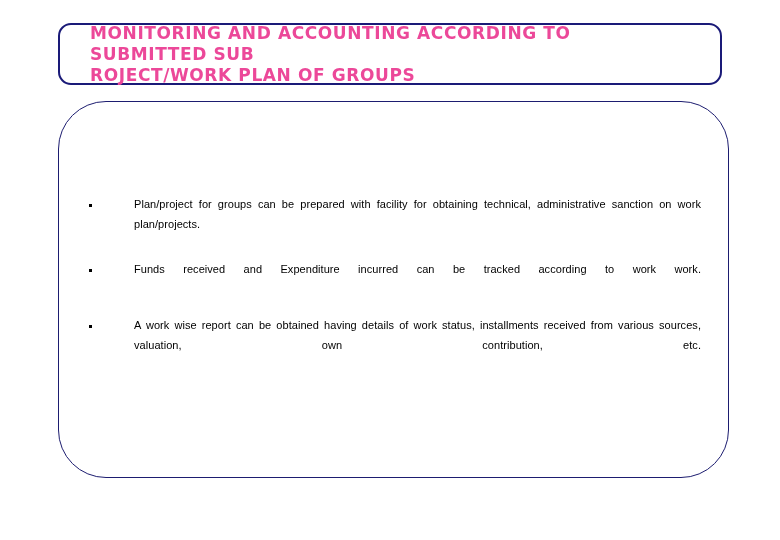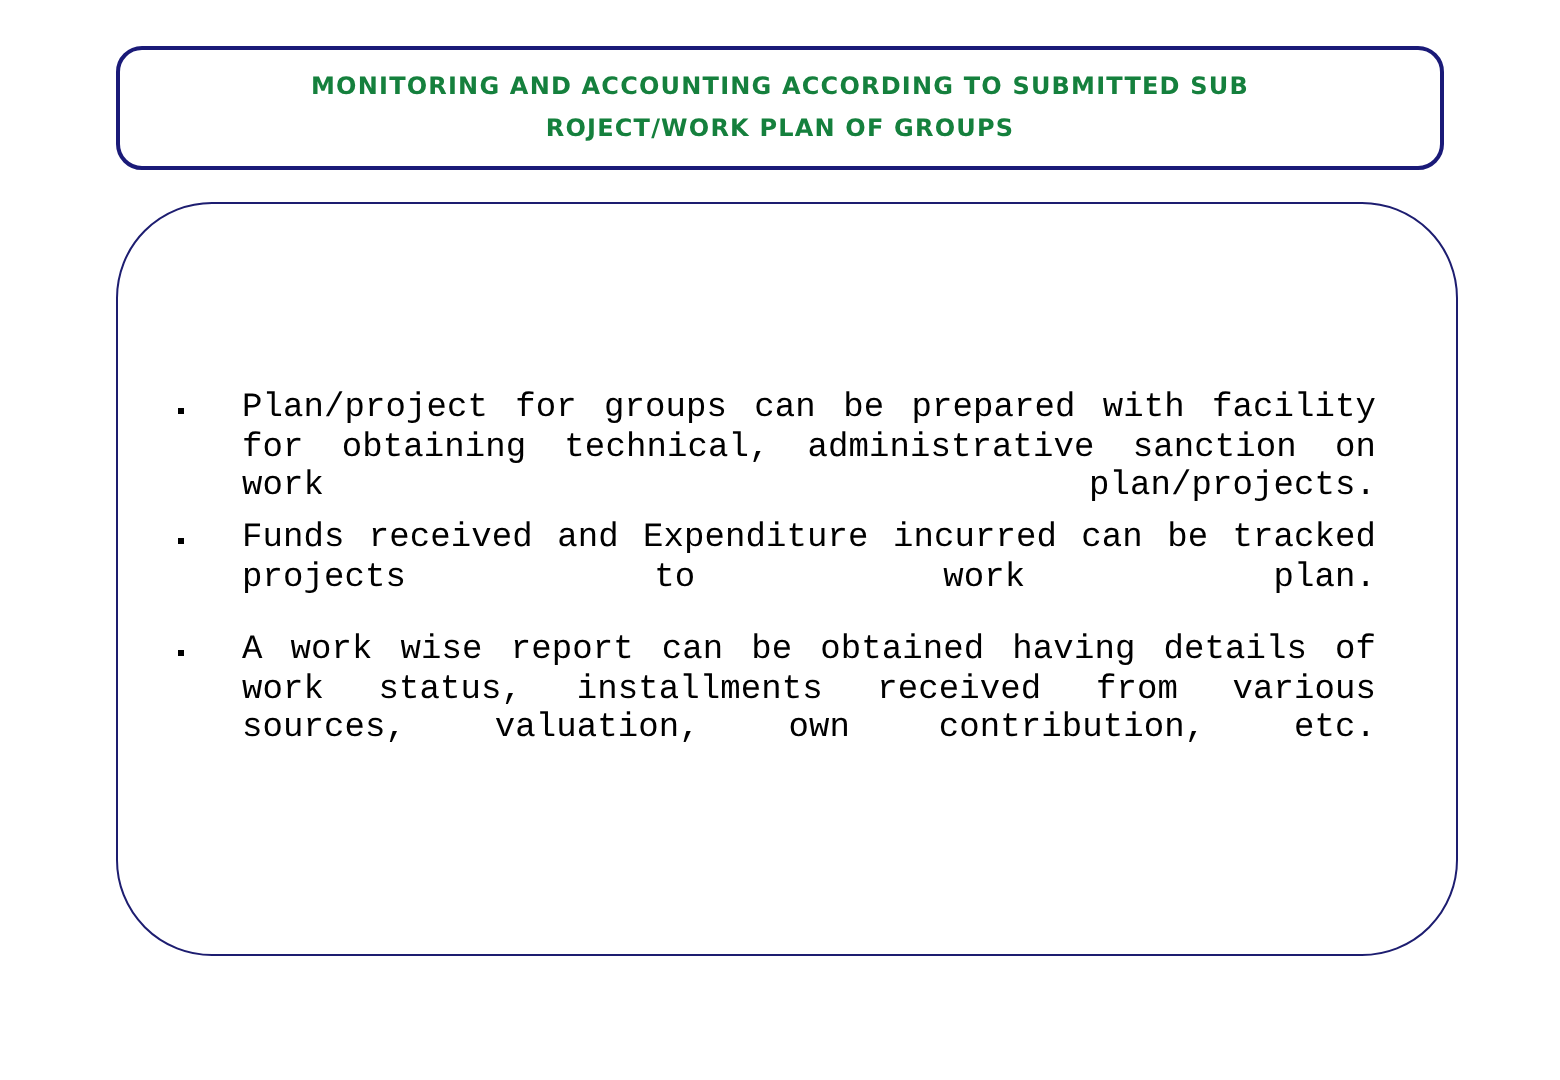--- a/index.html
+++ b/index.html
@@ -35,24 +35,23 @@
     border: 2px solid #1a1a78;
     border-radius: 13px;
     background: #ffffff;
     box-sizing: border-box;
     display: flex;
     align-items: center;
     justify-content: center;
   }
   .title-text {
     font-family: "DejaVu Sans", sans-serif;
-    font-size: 12px;
+    font-size: 17px;
     font-weight: 600;
-    color: #15803d;
-    text-align: center;
+    color: #ec4899;
     line-height: 21px;
     letter-spacing: 0.6px;
     width: 600px;
     white-space: pre-line;
   }
 
   
   .content-box {
     position: absolute;
     left: 58px;
@@ -90,24 +89,24 @@
     position: absolute;
     left: 0px;
     top: 9px;
     width: 3px;
     height: 3px;
     background: #000000;
   }
 
   .bullet-text {
     display: block;
-    margin-left: 32px;
+    margin-left: 45px;
     width: 567px;
-    font-family: Liberation Mono, monospace;
-    font-size: 17px;
+    font-family: Liberation Sans, sans-serif;
+    font-size: 11px;
     color: #000000;
     line-height: 19.6px;
     text-align: justify;
     text-justify: inter-word;
     letter-spacing: 0.05px;
     word-spacing: 0.4px;
   }
   
   .bullet-text::after {
     content: "";
@@ -128,21 +127,21 @@
   <div class="content-box">
     <ul class="bullet-list">
 
       <li class="bullet-item b1">
         <span class="bullet-marker"></span>
         <span class="bullet-text">Plan/project for groups can be prepared with facility for obtaining technical, administrative sanction on work plan/projects.</span>
       </li>
 
       <li class="bullet-item b2">
         <span class="bullet-marker"></span>
-        <span class="bullet-text">Funds received and Expenditure incurred can be tracked projects to work plan.</span>
+        <span class="bullet-text">Funds received and Expenditure incurred can be tracked according to work work.</span>
       </li>
 
       <li class="bullet-item b3">
         <span class="bullet-marker"></span>
         <span class="bullet-text">A work wise report can be obtained having details of work status, installments received from various sources, valuation, own contribution, etc.</span>
       </li>
 
     </ul>
   </div>
 

